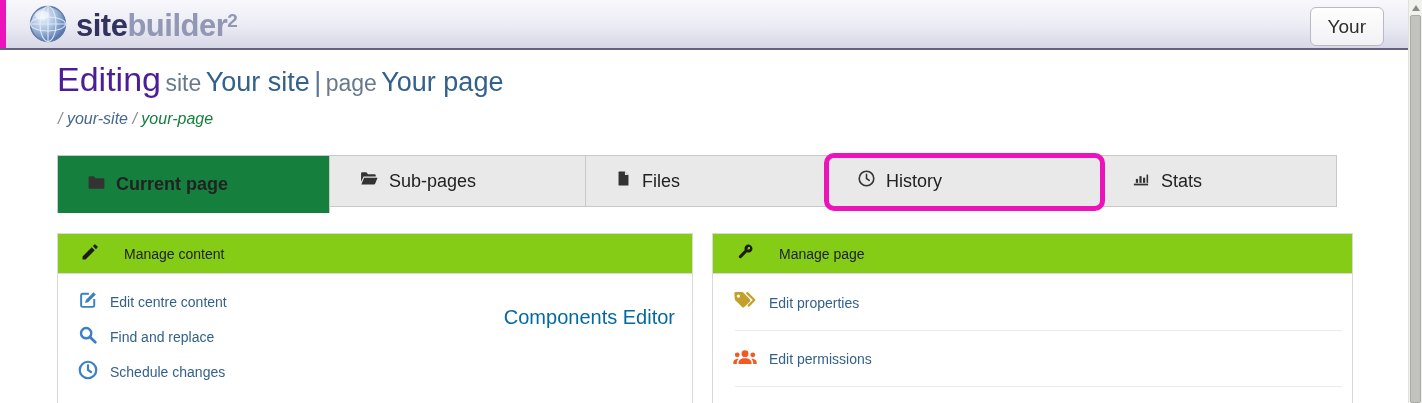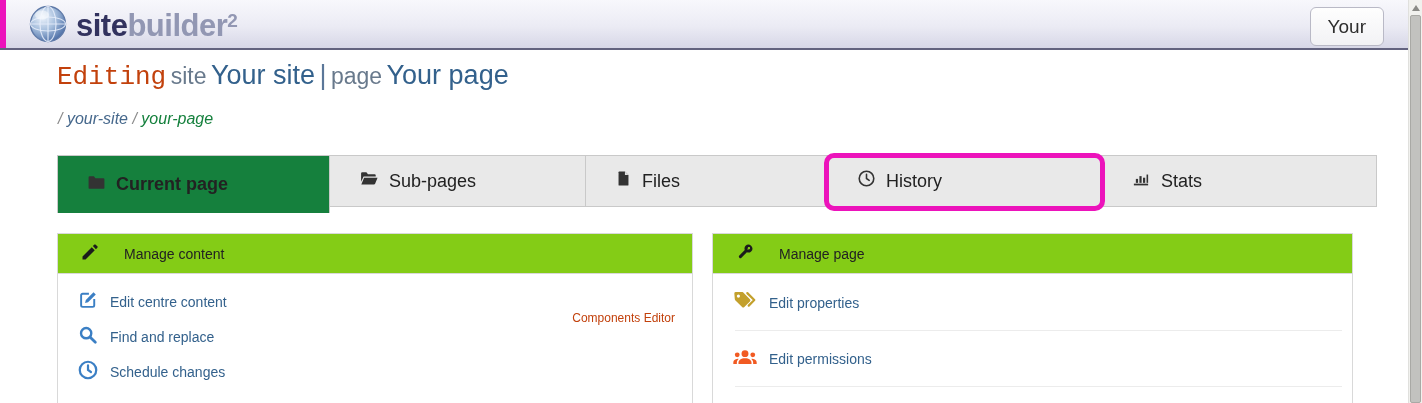--- a/index.html
+++ b/index.html
@@ -23,55 +23,55 @@
 
   
   .scrollbar { position:absolute; right:0; top:0; width:14px; height:403px; background:#f1f1ee; border-left:1px solid #e0e0dd; z-index:50; }
   .sb-arrow { position:absolute; top:5px; left:3px; width:0; height:0;
     border-left:4px solid transparent; border-right:4px solid transparent; border-bottom:6px solid #8a8a86; }
   .sb-thumb { position:absolute; top:15px; left:1px; width:11px; height:388px;
     background:#c2c2bf; border:1px solid #a9a9a5; border-radius:2px; }
 
   
   .page-head { position:absolute; left:57px; top:60px; white-space:nowrap; }
-  .ph-editing { font-size:26px; color:#c2410c;font-family:Liberation Mono, monospace; }
+  .ph-editing { font-size:34px; color:#4c1d95; }
   .ph-label { font-size:23px; color:#68798c; }
   .ph-name { font-size:27px; color:#33618c; }
   .ph-sep { font-size:27px; color:#5b7799; }
   .crumb { position:absolute; left:58px; top:110px; font-style:italic; font-size:16px; white-space:nowrap; }
   .crumb .sl { color:#8a8a8a; }
   .crumb .site { color:#46688c; cursor:pointer; }
   .crumb .pg { color:#15803d; }
 
   
   .tabs { position:absolute; left:57px; top:155px; display:flex; align-items:flex-start; }
   .tab { position:relative; height:52px; background:#e9e9e9; border:1px solid #c9c9c9;
     display:flex; align-items:center; gap:10px; padding-left:29px; font-size:18px; color:#222;
     margin-left:-1px; cursor:pointer; }
   .tab:first-child { margin-left:0; }
   .tab:nth-child(1){ width:273px; }
   .tab:nth-child(2){ width:257px; }
   .tab:nth-child(3){ width:243px; }
   .tab:nth-child(4){ width:275px; }
-  .tab:nth-child(5){ width:276px; }
+  .tab:nth-child(5){ width:236px; }
   .tab.active { background:#15803d; border-bottom:none; height:58px; z-index:2; font-weight:bold; }
   .tab svg { flex:0 0 auto; }
   .tab-highlight { position:absolute; left:-4px; top:-3px; right:-4px; bottom:-5px;
     border:5px solid #ec13bb; border-radius:10px; pointer-events:none; z-index:3; }
 
   
   .panel { position:absolute; top:233px; background:#fff; border:1px solid #d9d9d9; }
   .panel.left { left:57px; width:636px; height:200px; }
   .panel.right { left:712px; width:641px; height:200px; }
   .panel-head { height:40px; background:#84cc16; border-bottom:1px solid #d9d9d9;
     display:flex; align-items:center; gap:24px; padding-left:22px; font-size:14px; color:#222; }
   .panel-body { padding:10px 17px 10px 19px; }
   .link-row { display:flex; align-items:center; height:35px; }
   .link { display:flex; align-items:center; gap:11px; color:#33618c; font-size:14px; cursor:pointer; }
-  .note { margin-left:auto; color:#c2410c; font-size:12px;margin-top:32px; }
+  .note { margin-left:auto; color:#0369a1; font-size:20px;margin-top:32px; }
   .prow { display:flex; align-items:center; gap:12px; padding:15px 22px 14px 19px; font-size:18px; }
   .prow .link { gap:11px; }
   .psep { height:1px; background:#ececec; margin:0 10px 0 22px; }
 </style>
 </head>
 <body>
 
 <div class="screen">
 
   <div class="topbar">

